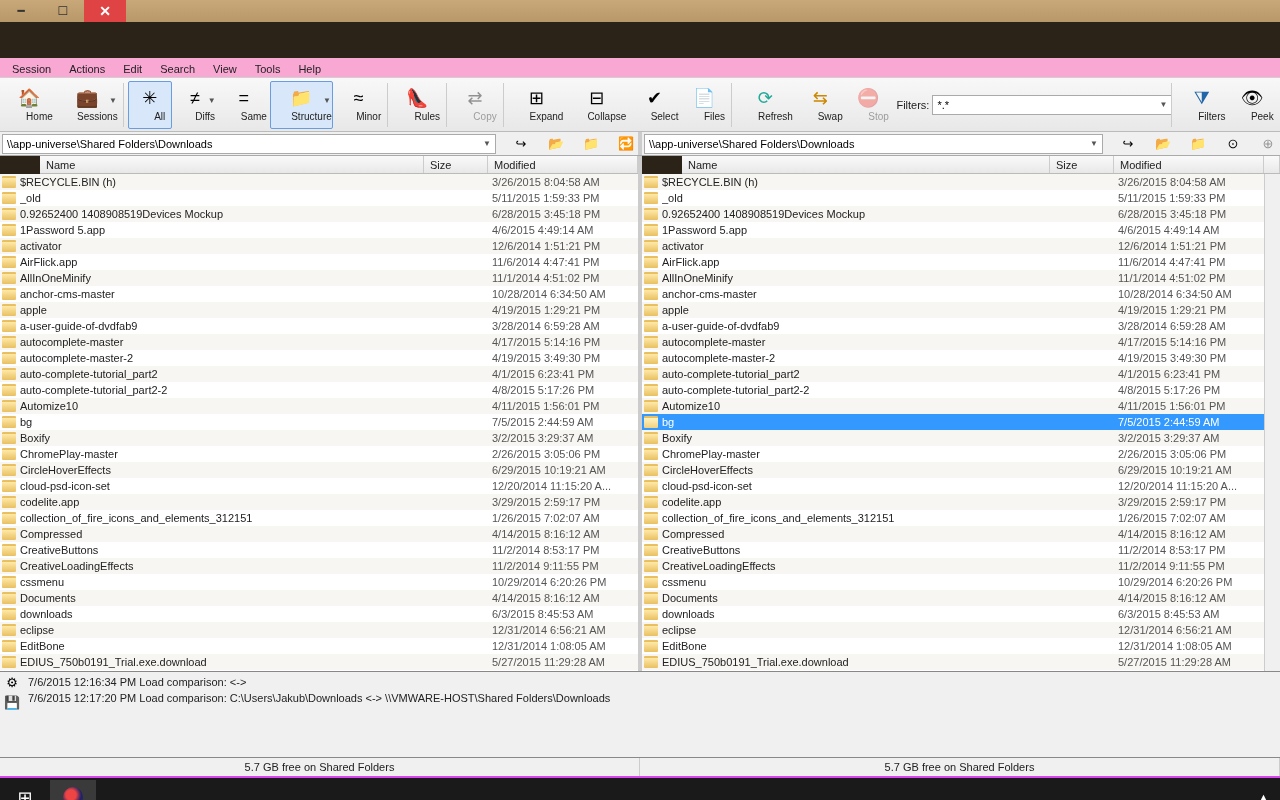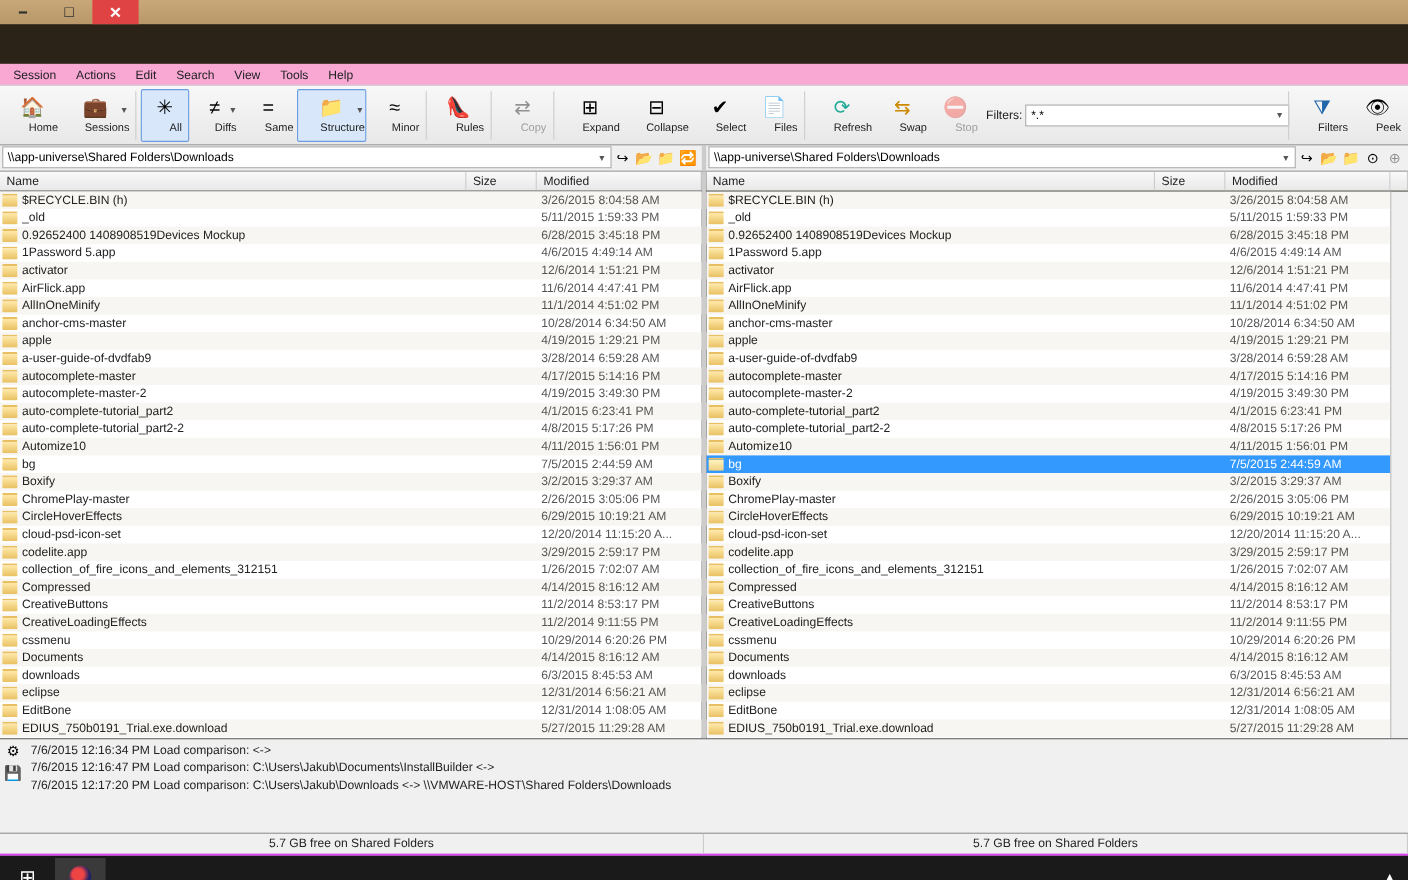--- a/index.html
+++ b/index.html
@@ -18,29 +18,29 @@
 .toolbtn .ticon { width:22px; height:22px; margin-bottom:2px; display:flex;align-items:center;justify-content:center;font-size:18px;}
 .toolbtn .tlabel { font-size:10px; color:#222;padding-left:20px;}
 .toolbtn.disabled .tlabel, .toolbtn.disabled .ticon { opacity:0.4;}
 .toolbtn .arrow { position:absolute; right:1px; top:14px; font-size:8px; color:#555;}
 .tsep { width:1px; height:44px; background:#ccc; margin:0 3px;}
 .filterbox { display:flex; align-items:center; margin-left:4px; gap:3px;}
 .filterbox label{font-size:11px; color:#222;}
 .filterbox input { width:240px; height:20px; border:1px solid #aaa; padding:0 4px; font-size:11px;}
 .filterbox .dd{font-size:8px; margin-left:-16px; color:#555;}
 .addrbar { height:24px; display:flex; border-bottom:1px solid #aaa; background:#f0f0f0;}
-.addr-half { flex:1; display:flex; padding:1px 2px; gap:0;}
+.addr-half { flex:1; display:flex; align-items:center; padding:1px 2px; gap:15px;}
 .addr-half:first-child{ border-right:4px solid #ccc;}
 .pathinput { flex:1; height:20px; border:1px solid #aaa; background:#fff; padding:0 4px; font-size:11px; display:flex; align-items:center;}
 .pathinput .dd{margin-left:auto;font-size:8px;color:#555;}
 .mini-icon { width:20px; height:20px; display:flex; align-items:center; justify-content:center; font-size:13px; border:1px solid transparent;}
 .panes { display:flex; height: 516px; border-bottom:1px solid #888;}
 .pane { flex:1; display:flex; flex-direction:column; overflow:hidden;}
 .pane:first-child{border-right:4px solid #ccc;}
-.colhead { height:18px; background:linear-gradient(#fafafa,#e8e8e8); border-bottom:1px solid #bbb; display:flex; align-items:center; font-size:11px; color:#222;}
+.colhead { height:18px; background:linear-gradient(#fafafa,#e8e8e8); border-bottom:1px solid #bbb; display:flex; align-items:center; font-size:11px; color:#222;margin-left:40px;}
 .colhead > div{ border-right:1px solid #ccc; padding:0 6px; height:100%; display:flex; align-items:center;}
 .col-name{flex:1;}
 .col-size{width:64px;}
 .col-mod{width:150px;}
 .filelist { flex:1; overflow-y:auto; overflow-x:hidden; background:#fff;}
 .row { height:16px; display:flex; align-items:center; padding:0 2px; color:#222; font-size:11px;}
 .row:nth-child(odd){ background:#f8f6f2;}
 .row.selected { background:#3399ff; color:#fff;}
 .row .ficon{width:14px;height:12px;background:linear-gradient(#ffe9a8,#e8c062);border-radius:1px;margin-right:4px;flex:none; border-top:2px solid #e8c062;}
 .row .ficon.open{background:linear-gradient(#fff3c0,#f0d080);}
@@ -595,21 +595,20 @@
   </div>
 </div>
 
 <div class="logarea">
   <div class="logicons">
     <div>⚙</div>
     <div>💾</div>
   </div>
   <div class="loglines" id="loglines">
       <div>7/6/2015 12:16:34 PM  Load comparison:  &lt;-&gt;</div>
-      <div>7/6/2015 12:16:47 PM  Load comparison:  C:\Users\Jakub\Documents\InstallBuilder &lt;-&gt;</div>
       <div>7/6/2015 12:17:20 PM  Load comparison:  C:\Users\Jakub\Downloads &lt;-&gt; \\VMWARE-HOST\Shared Folders\Downloads</div>
     </div>
 </div>
 
 <div class="statusbar">
   <div>5.7 GB free on Shared Folders</div>
   <div>5.7 GB free on Shared Folders</div>
 </div>
 
 <div class="taskbar">

